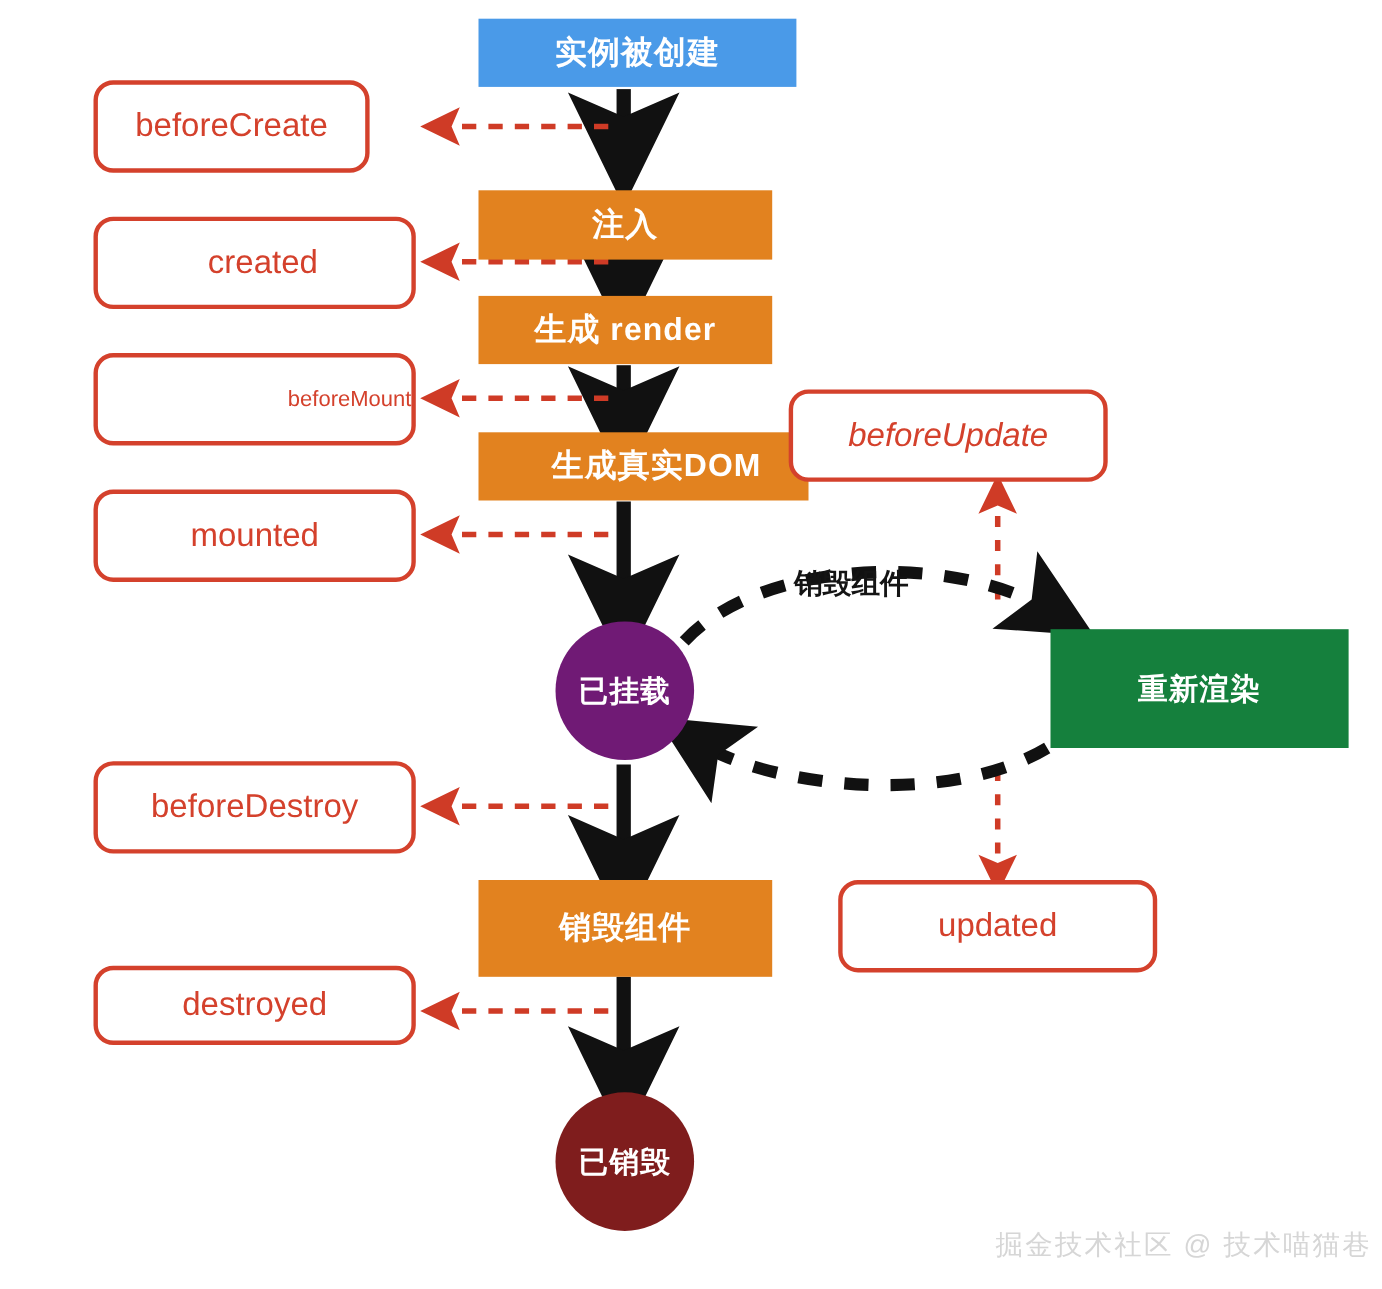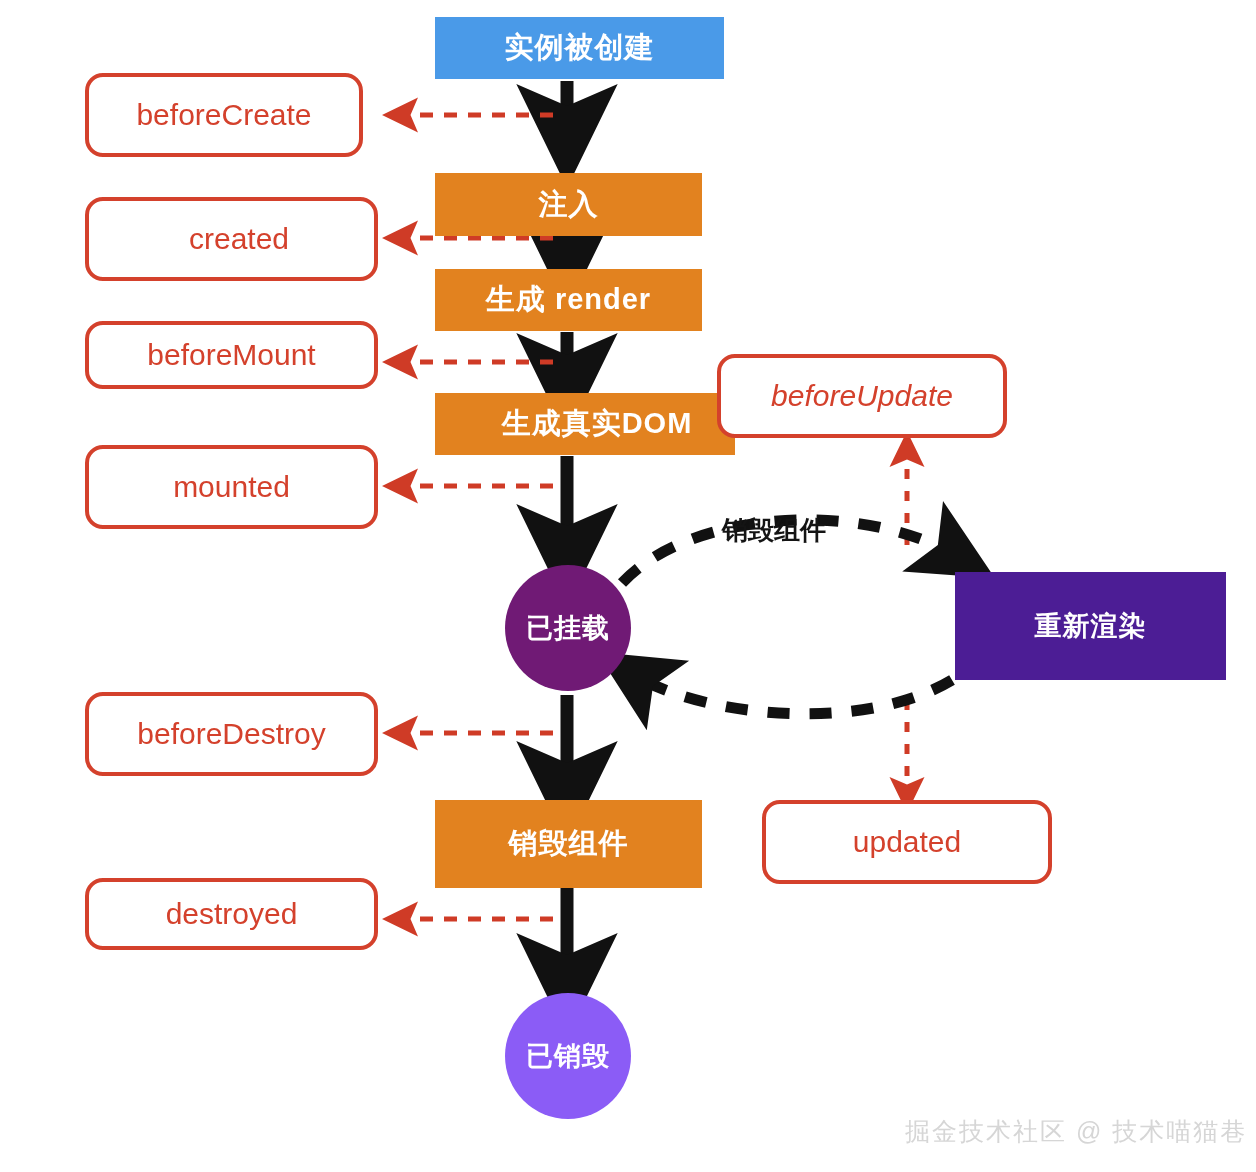--- a/index.html
+++ b/index.html
@@ -29,23 +29,23 @@
     justify-content: center;
     text-align: center;
     box-sizing: border-box;
     color: #ffffff;
     font-weight: 600;
     letter-spacing: 1px;
     z-index: 3;
   }
   .node-blue   { background: #4a9ae8; }
   .node-orange { background: #e2821f; }
-  .node-gray   { background: #4c1d95; font-family: Liberation Serif, serif; }
+  .node-gray   { background: #15803d; font-family: Liberation Serif, serif; }
   .node-green  { background: #701a75; border-radius: 50%; }
-  .node-red    { background: #8b5cf6; border-radius: 50%; }
+  .node-red    { background: #7f1d1d; border-radius: 50%; }
 
   .hook {
     position: absolute;
     display: flex;
     align-items: center;
     justify-content: center;
     box-sizing: border-box;
     border: 4px solid #d4412c;
     border-radius: 18px;
     background: #ffffff;
@@ -141,29 +141,29 @@
   </div>
 
   <div class="node node-orange" style="left:435px; top:800px; width:267px; height:88px; font-size:29px;">
     <span>销毁组件</span>
   </div>
 
   <div class="node node-red" style="left:505px; top:993px; width:126px; height:126px; font-size:27px;">
     <span>已销毁</span>
   </div>
 
-  <div class="hook" style="left:85px; top:73px; width:278px; height:84px; font-size:30px;">
+  <div class="hook" style="left:85px; top:73px; width:251px; height:84px; font-size:30px;">
     <span>beforeCreate</span>
   </div>
 
   <div class="hook" style="left:85px; top:197px; width:293px; height:84px; font-size:30px;padding-left:15px;">
     <span>created</span>
   </div>
 
-  <div class="hook" style="left:85px; top:321px; width:293px; height:68px; font-size:30px;">
+  <div class="hook" style="left:85px; top:321px; width:293px; height:84px; font-size:20px;justify-content:flex-end;">
     <span>beforeMount</span>
   </div>
 
   <div class="hook" style="left:85px; top:445px; width:293px; height:84px; font-size:30px;">
     <span>mounted</span>
   </div>
 
   <div class="hook" style="left:717px; top:354px; width:290px; height:84px; font-size:30px;font-style:italic;">
     <span>beforeUpdate</span>
   </div>

